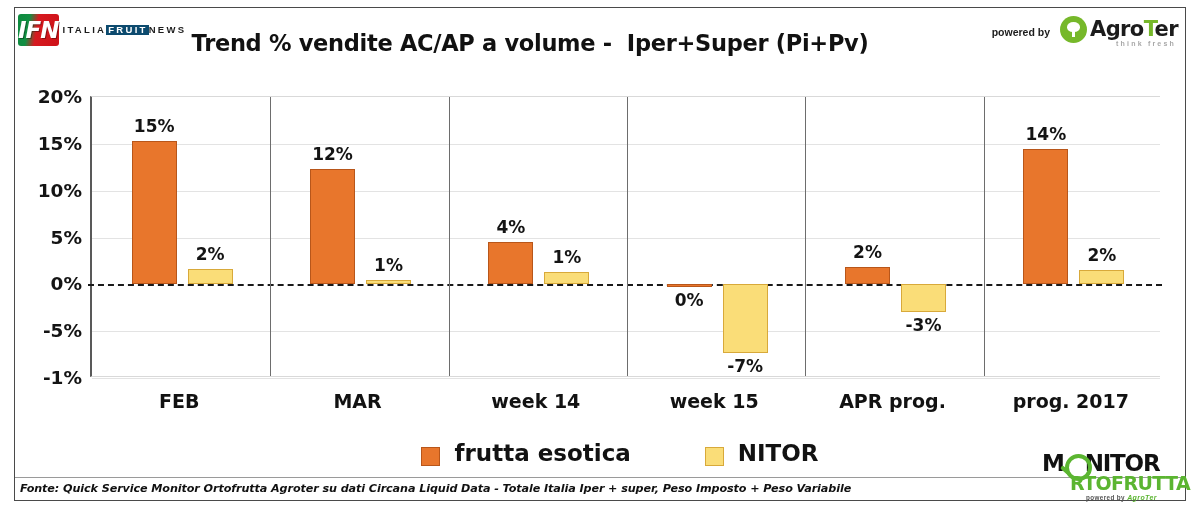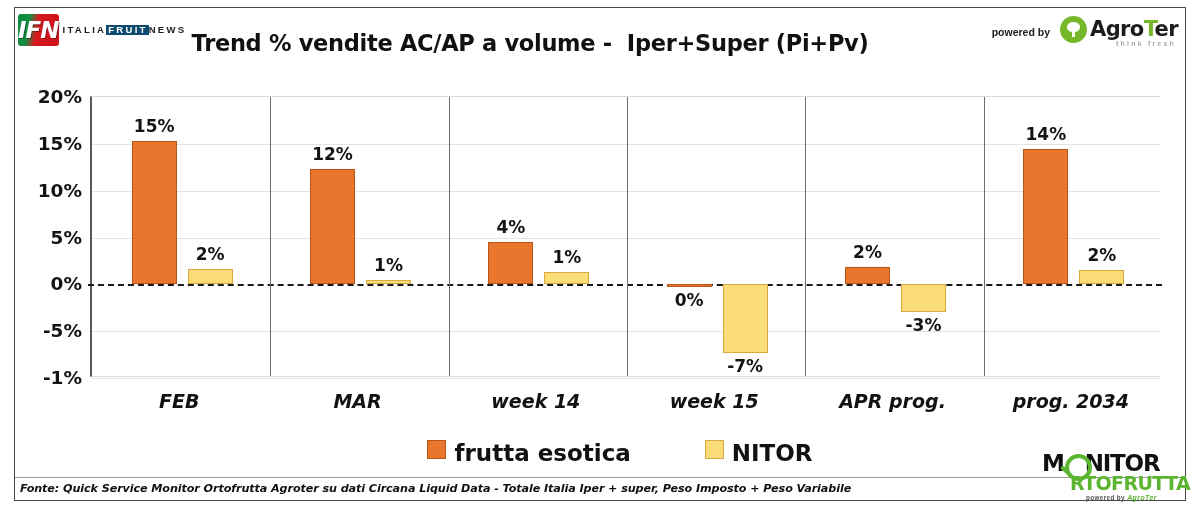--- a/index.html
+++ b/index.html
@@ -152,38 +152,38 @@
     position: absolute;
     font-family: "DejaVu Sans", sans-serif;
     font-size: 17px; font-weight: bold;
     color: #141414;
     white-space: nowrap;
     text-align: center;
   }
 
   .xlabels {
     position: absolute; left: 90px; top: 390px;
-    width: 1070px; height: 30px; font-style: italic;
+    width: 1070px; height: 30px;
   }
   .xlabels div {
     position: absolute; top: 0;
     transform: translateX(-50%);
     font-family: "DejaVu Sans", sans-serif;
     font-size: 19px; font-weight: bold;
     color: #121212; white-space: nowrap;
   }
 
   
   .legend {
     position: absolute; left: 0; top: 440px;
     width: 1200px;
     display: flex; justify-content: center; align-items: center;
     gap: 34px;
   }
-  .legend-item { display: flex; align-items: flex-start; gap: 8px; padding-left: 40px; }
+  .legend-item { display: flex; align-items: flex-end; gap: 14px; padding-left: 40px; }
   .legend-swatch {
     width: 19px; height: 19px;
     border: 1px solid #b8561a;
     flex: none;
   }
   .legend-swatch.esotica { background: #e8762c; border-color: #b8561a; }
   .legend-swatch.frutta  { background: #fadd78; border-color: #d8a93a; }
   .legend-text {
     font-family: "DejaVu Sans", sans-serif;
     font-size: 23px; font-weight: bold; color: #121212;
@@ -313,21 +313,21 @@
       <div class="bar frutta" title="FRUTTA prog. 2026 2%" style="left: 987.333px; top: 173.283px; width: 45px; height: 14.05px;"></div>
       <div class="bar-label" style="left: 978.333px; width: 63px; top: 148.283px;">2%</div>
     </div>
 
   <div class="xlabels" id="xlabels">
       <div style="left: 89.1667px;">FEB</div>
       <div style="left: 267.5px;">MAR</div>
       <div style="left: 445.833px;">week 14</div>
       <div style="left: 624.167px;">week 15</div>
       <div style="left: 802.5px;">APR prog.</div>
-      <div style="left: 980.833px;">prog. 2034</div>
+      <div style="left: 980.833px;">prog. 2017</div>
     </div>
 
   <div class="legend" id="legend">
       <div class="legend-item">
         <span class="legend-swatch esotica"></span>
         <span class="legend-text">frutta esotica</span>
       </div>
       <div class="legend-item">
         <span class="legend-swatch frutta"></span>
         <span class="legend-text">NITOR</span>

